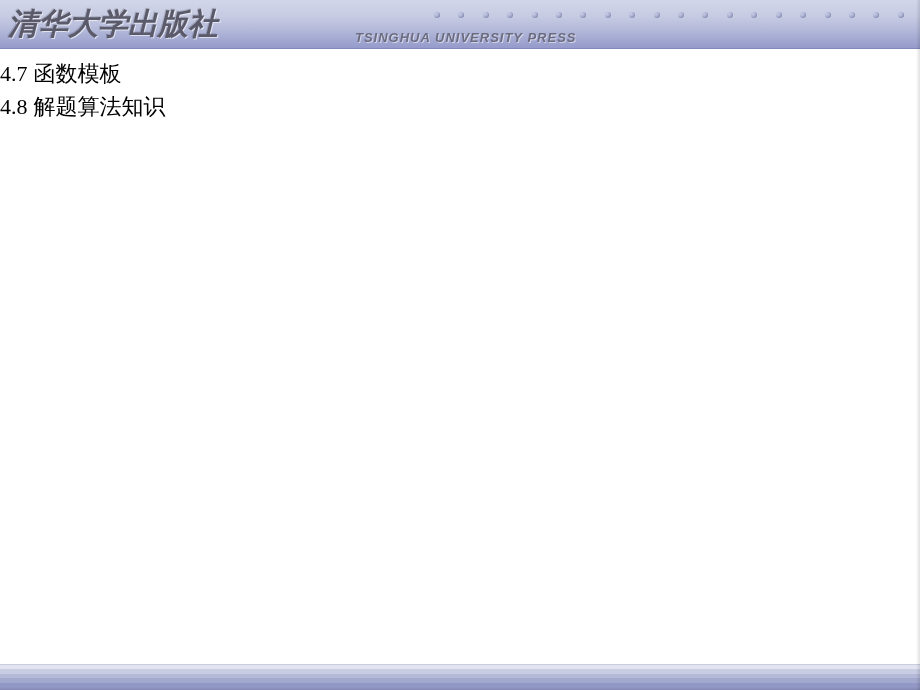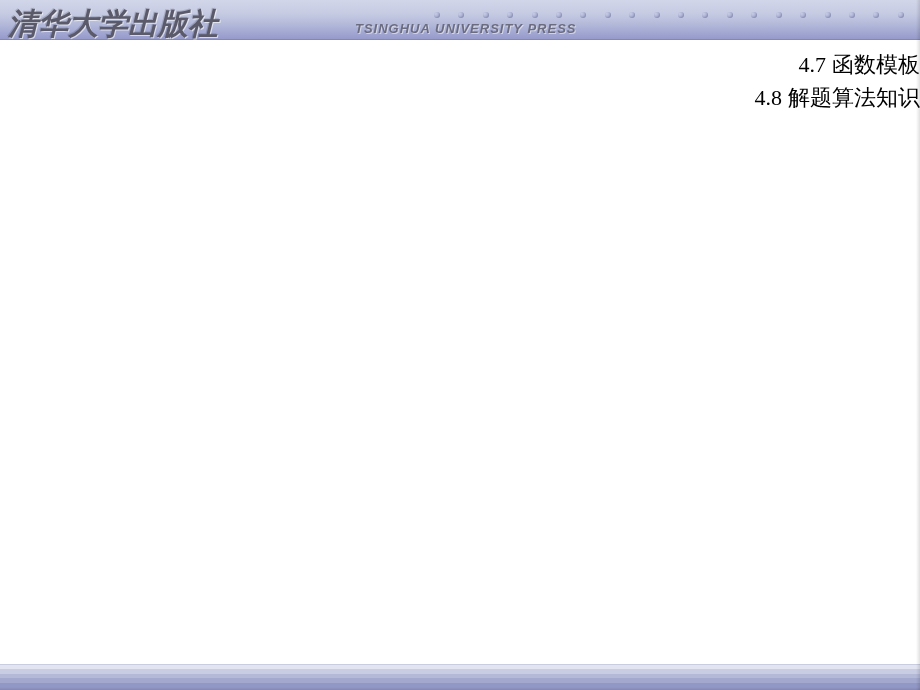--- a/index.html
+++ b/index.html
@@ -4,21 +4,21 @@
   <style>
     * { margin: 0; padding: 0; box-sizing: border-box; }
     html, body { width: 920px; height: 690px; overflow: hidden; }
     body {
       font-family: "SimSun", "宋体", serif;
       background: #ffffff;
       position: relative;
     }
     .header {
       width: 100%;
-      height: 40px;
+      height: 49px;
       background: linear-gradient(to bottom, #d2d6e9 0%, #c6cbe3 35%, #b1b7d8 65%, #959acb 100%);
       position: relative;
       border-bottom: 1px solid #8088bb;
     }
     .logo-text {
       position: absolute;
       top: 4px;
       left: 8px;
       color: #5a5a6a;
       font-family: "STKaiti", "KaiTi", "楷体", serif;
@@ -53,21 +53,21 @@
       font-family: "Arial", sans-serif;
       font-size: 13px;
       font-style: italic;
       font-weight: bold;
       letter-spacing: 1px;
       text-shadow: 1px 1px 0 rgba(255,255,255,0.5);
     }
     .content {
       margin-top: 10px;
       width: 100%;
-      text-align: right;
+      text-align: left;
     }
     .toc-line {
       font-family: "SimSun", "宋体", serif;
       font-size: 22px;
       color: #000;
       line-height: 1.4;
       margin-bottom: 2px;
     }
     .toc-num {
       font-family: "Times New Roman", serif;

